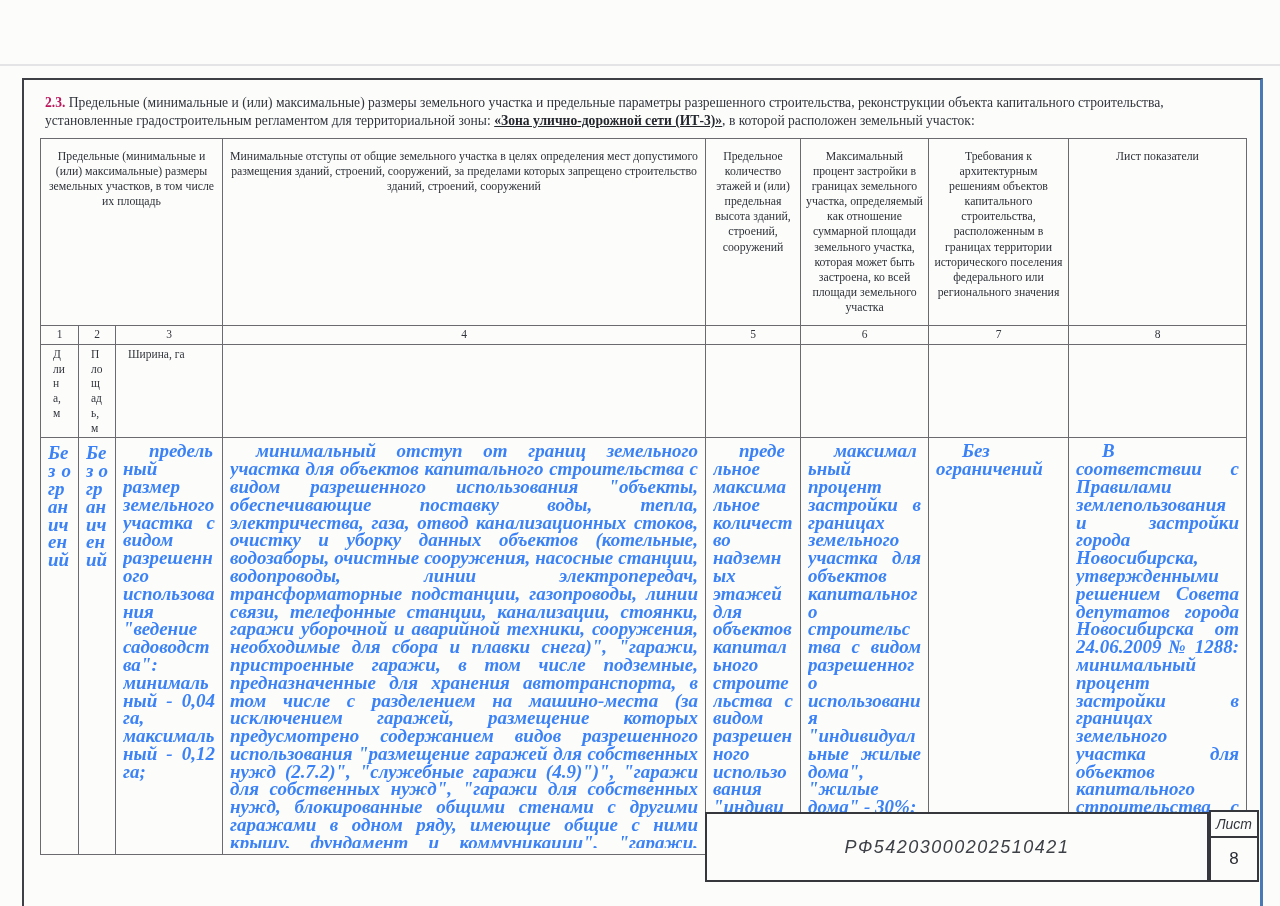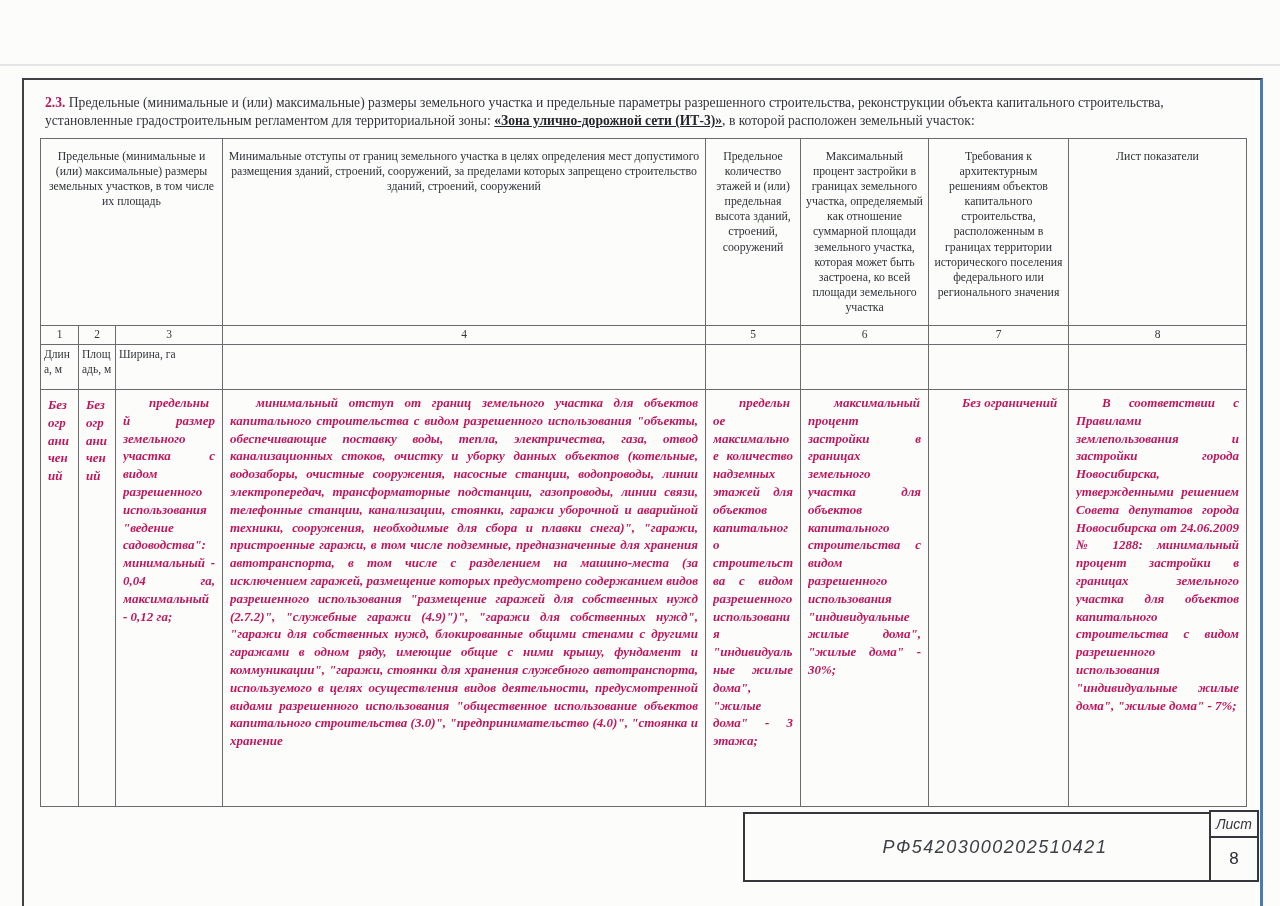--- a/index.html
+++ b/index.html
@@ -34,38 +34,37 @@
   table.main td{
     border:1px solid #6a6a6f;
     vertical-align:top;
     padding:10px 5px;
     font-size:11.8px;line-height:1.28;color:#2e3238;
     text-align:center;
     overflow:hidden;
   }
   tr.hdr td{height:163px;}
   tr.nums td{height:16px;font-size:11.5px;padding:1px 2px;color:#33363c;}
-  tr.sub td{height:40px;font-size:11.5px;text-align:left;vertical-align:top;padding:2px 3px;color:#33363c;}
+  tr.sub td{height:40px;font-size:11.5px;text-align:left;vertical-align:top;padding:2px 12px;color:#33363c;}
   tr.sub td.brk{word-break:break-all;}
   tr.data td{
     text-align:justify;
     font-weight:bold;font-style:italic;
-    font-size:13px;line-height:17.8px;color:#be185d;
+    font-size:19px;line-height:17.8px;color:#3b82f6;
     padding:4px 7px;
   }
   tr.data .dc{height:406px;overflow:hidden;text-indent:26px;overflow-wrap:break-word;}
   tr.data td.brk .dc{word-break:break-all;text-indent:0;padding-top:2px;}
   .footer-code{
     position:absolute;left:705px;top:812px;width:500px;height:66px;
     border:2px solid #35373c;
     display:flex;align-items:center;justify-content:center;
     font-family:"Liberation Sans","DejaVu Sans",sans-serif;
     font-style:italic;font-size:18px;letter-spacing:1.5px;color:#3d4046;
     background:#fcfcfb;
-    margin-left:38px;
   }
   .sheet-col{
     position:absolute;left:1209px;top:810px;width:50px;
     font-family:"Liberation Sans","DejaVu Sans",sans-serif;
   }
   .sheet-label{
     height:24px;border:2px solid #35373c;border-bottom:none;
     display:flex;align-items:center;justify-content:center;
     font-style:italic;font-size:14px;color:#33363c;background:#fcfcfb;
   }
@@ -92,21 +91,21 @@
       <col style="width:107px">
       <col style="width:483px">
     <col style="width:95px">
       <col style="width:128px">
       <col style="width:140px">
       <col style="width:178px">
   </colgroup>
   <tbody>
       <tr class="hdr">
     <td colspan="3">Предельные (минимальные и (или) максимальные) размеры земельных участков, в том числе их площадь</td>
-    <td>Минимальные отступы от границ земельного участка в целях определения мест допустимого размещения зданий, строений, сооружений, за пределами которых запрещено строительство зданий, строений, сооружений</td>
+    <td>Минимальные отступы от общие земельного участка в целях определения мест допустимого размещения зданий, строений, сооружений, за пределами которых запрещено строительство зданий, строений, сооружений</td>
     <td>Предельное количество этажей и (или) предельная высота зданий, строений, сооружений</td>
     <td>Максимальный процент застройки в границах земельного участка, определяемый как отношение суммарной площади земельного участка, которая может быть застроена, ко всей площади земельного участка</td>
     <td>Требования к архитектурным решениям объектов капитального строительства, расположенным в границах территории исторического поселения федерального или регионального значения</td>
     <td>Лист показатели</td>
   </tr>
   <tr class="nums">
     <td>1</td>
     <td>2</td>
     <td>3</td>
     <td>4</td>

